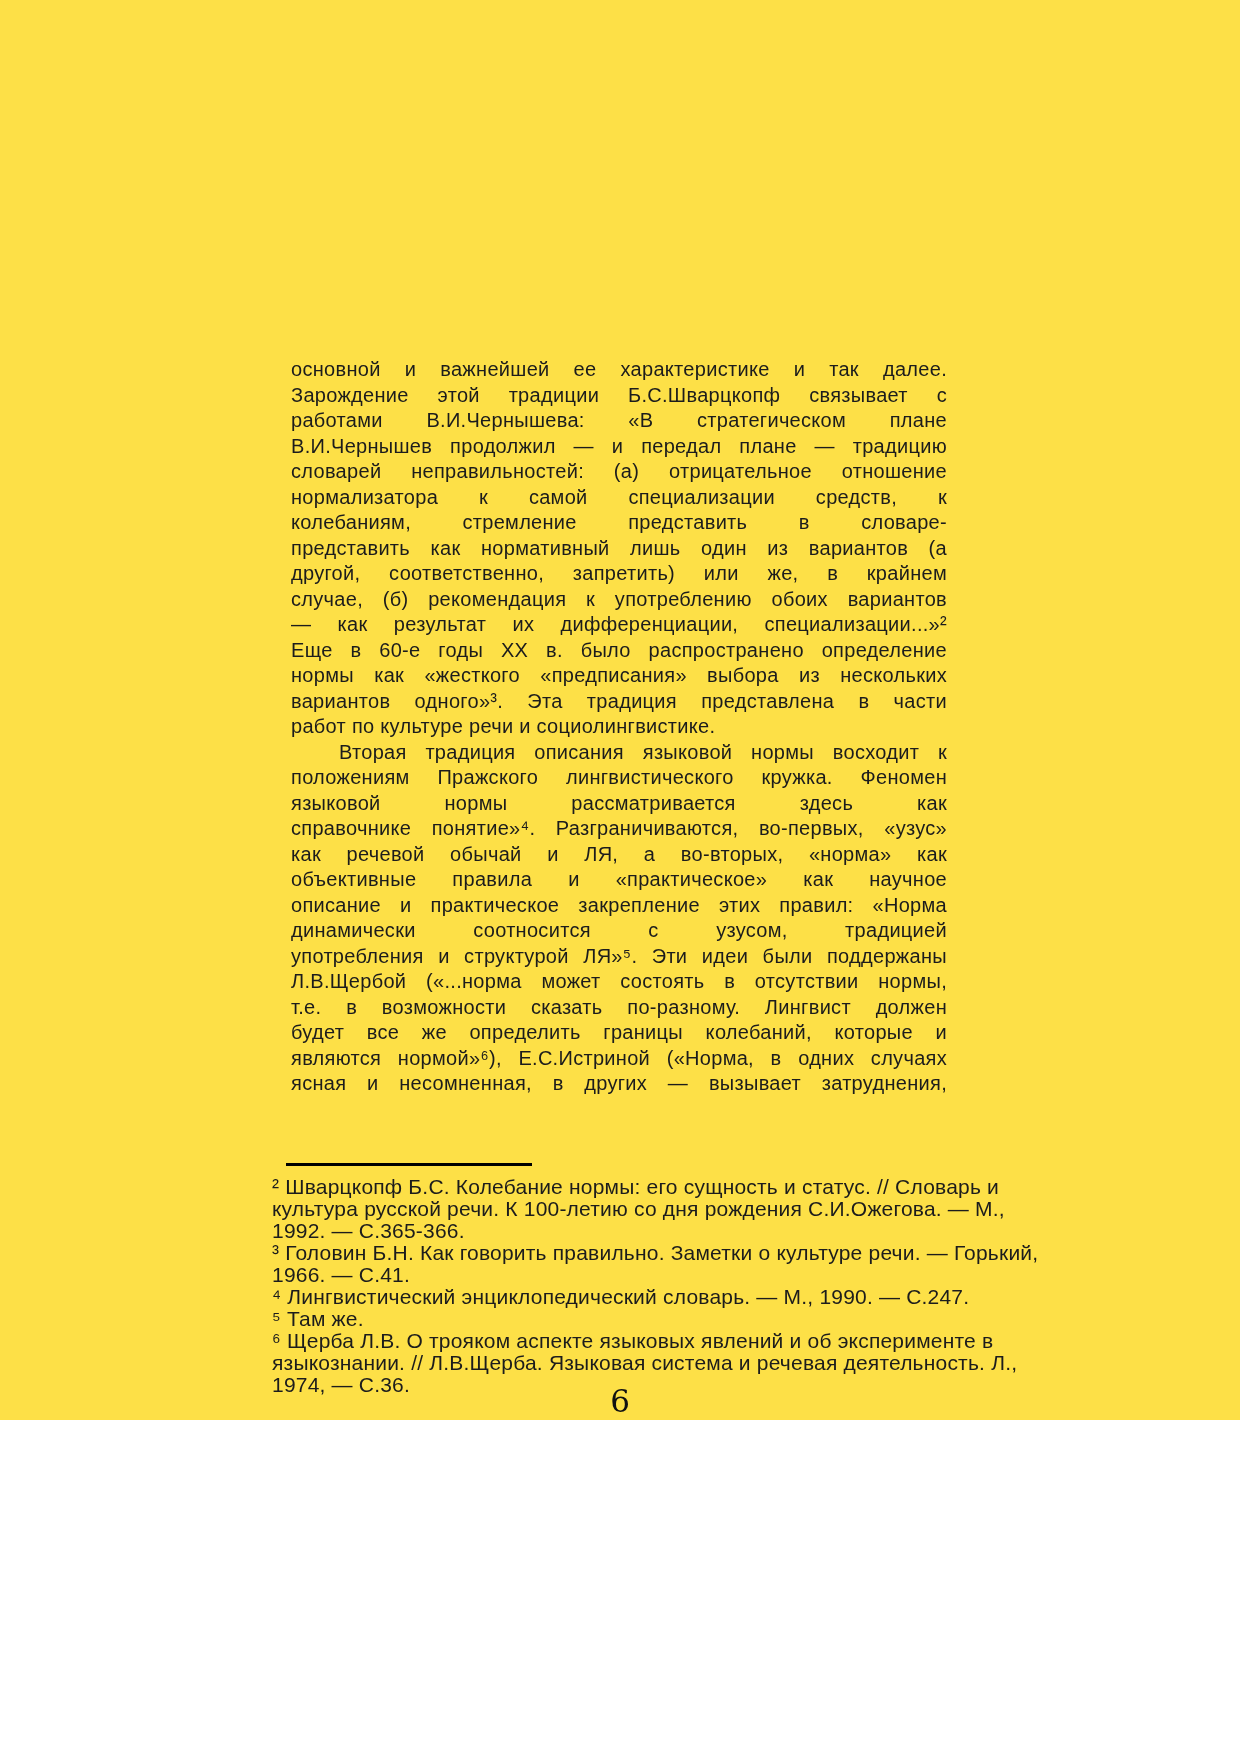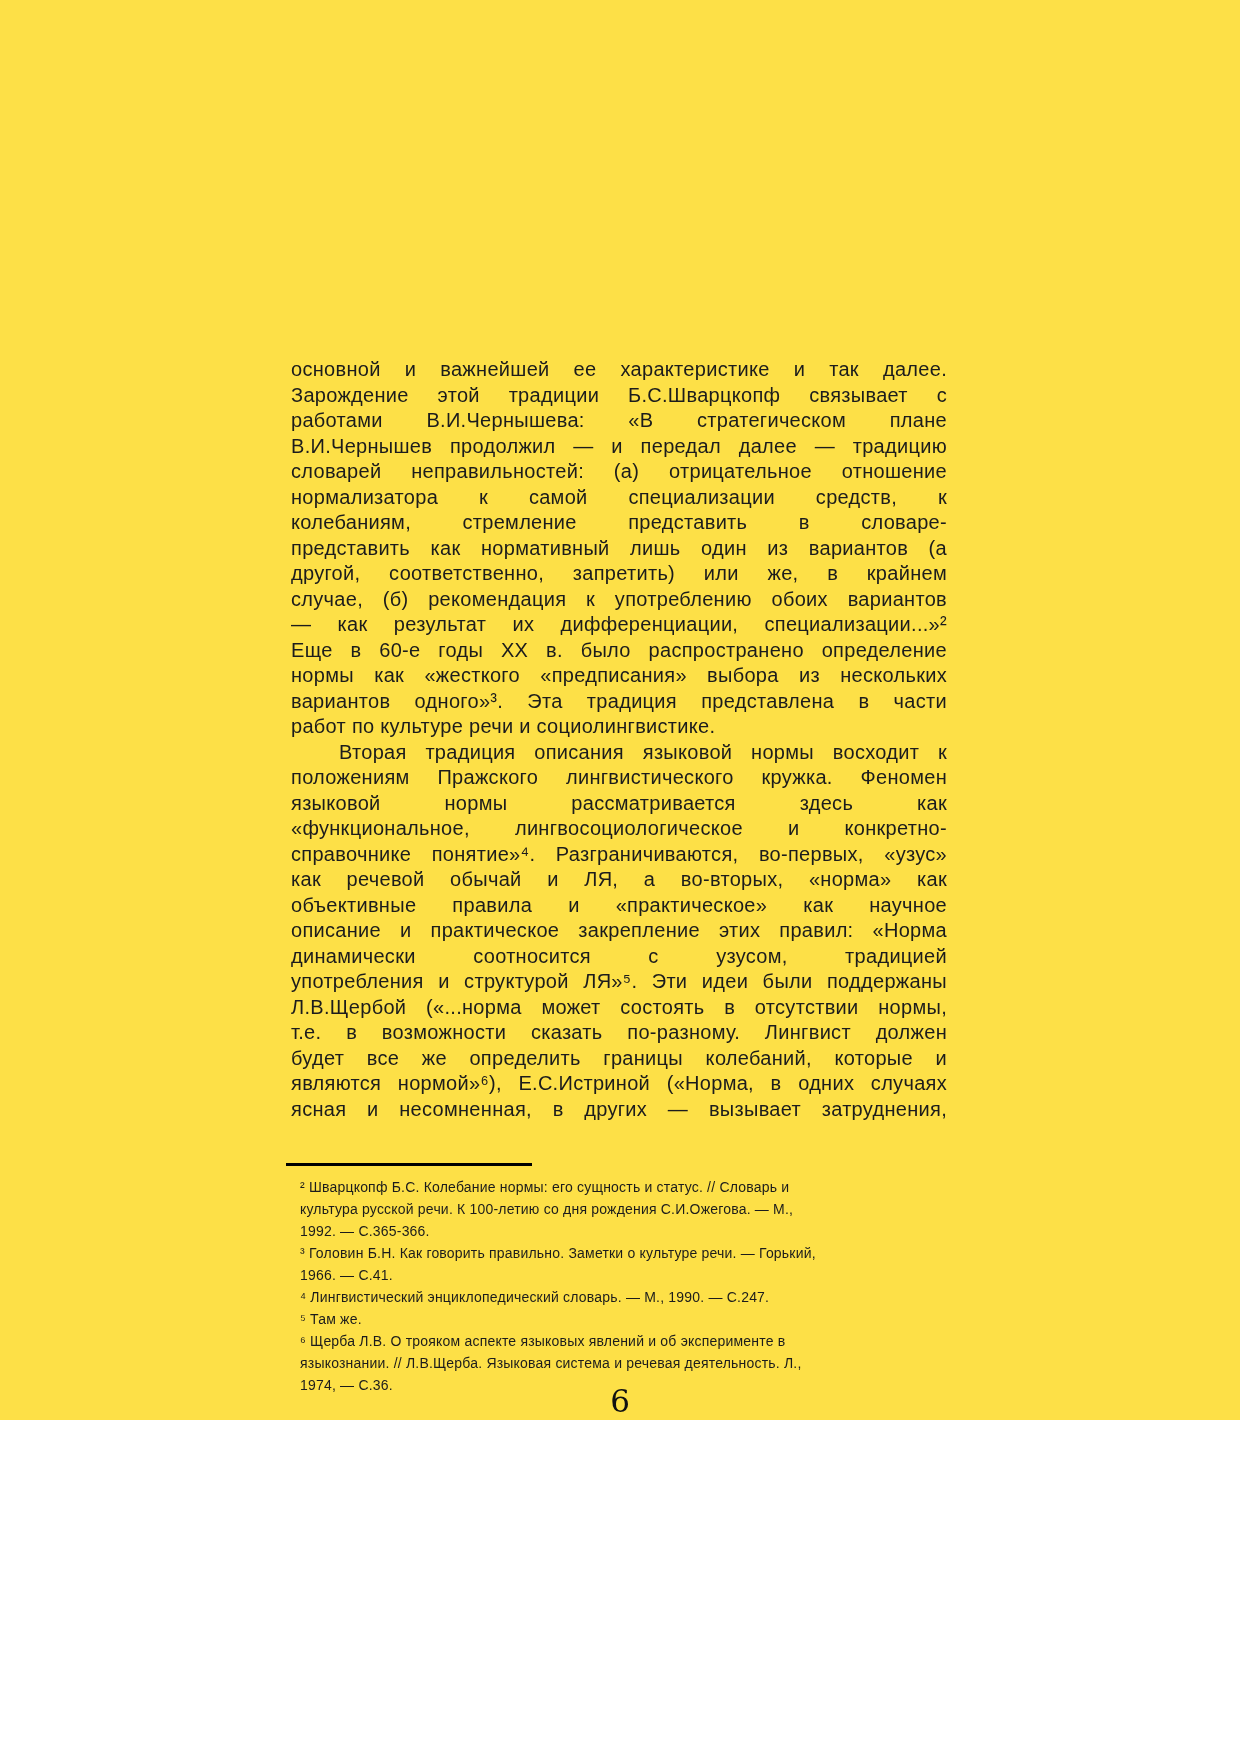--- a/index.html
+++ b/index.html
@@ -41,24 +41,24 @@
   .footnote-rule {
     position: absolute;
     left: 286px;
     top: 1163px;
     width: 246px;
     height: 3px;
     background: #000000;
   }
   .footnotes {
     position: absolute;
-    left: 300px;
+    left: 272px;
     top: 1176px;
     width: 662px;
-    font-size: 14px;
+    font-size: 21px;
     line-height: 22px;
     letter-spacing: 0.2px;
   }
   .fn-line {
     text-align: left;
     white-space: nowrap;
   }
   .page-number {
     position: absolute;
     left: 0;
@@ -72,36 +72,35 @@
 </style>
 </head>
 <body>
 
 <div class="page">
 
   <section class="body-text">
       <div class="line">основной и важнейшей ее характеристике и так далее.</div>
       <div class="line">Зарождение этой традиции Б.С.Шварцкопф связывает с</div>
       <div class="line">работами В.И.Чернышева: «В стратегическом плане</div>
-      <div class="line">В.И.Чернышев продолжил — и передал далее — традицию</div>
+      <div class="line">В.И.Чернышев продолжил — и передал плане — традицию</div>
       <div class="line">словарей неправильностей: (а) отрицательное отношение</div>
       <div class="line">нормализатора к самой специализации средств, к</div>
       <div class="line">колебаниям, стремление представить в словаре-</div>
       <div class="line">представить как нормативный лишь один из вариантов (а</div>
       <div class="line">другой, соответственно, запретить) или же, в крайнем</div>
       <div class="line">случае, (б) рекомендация к употреблению обоих вариантов</div>
       <div class="line">— как результат их дифференциации, специализации...»²</div>
       <div class="line">Еще в 60-е годы XX в. было распространено определение</div>
       <div class="line">нормы как «жесткого «предписания» выбора из нескольких</div>
       <div class="line">вариантов одного»³. Эта традиция представлена в части</div>
       <div class="line left">работ по культуре речи и социолингвистике.</div>
       <div class="line indent">Вторая традиция описания языковой нормы восходит к</div>
       <div class="line">положениям Пражского лингвистического кружка. Феномен</div>
       <div class="line">языковой нормы рассматривается здесь как</div>
-      <div class="line">«функциональное, лингвосоциологическое и конкретно-</div>
       <div class="line">справочнике понятие»⁴. Разграничиваются, во-первых, «узус»</div>
       <div class="line">как речевой обычай и ЛЯ, а во-вторых, «норма» как</div>
       <div class="line">объективные правила и «практическое» как научное</div>
       <div class="line">описание и практическое закрепление этих правил: «Норма</div>
       <div class="line">динамически соотносится с узусом, традицией</div>
       <div class="line">употребления и структурой ЛЯ»⁵. Эти идеи были поддержаны</div>
       <div class="line">Л.В.Щербой («...норма может состоять в отсутствии нормы,</div>
       <div class="line">т.е. в возможности сказать по-разному. Лингвист должен</div>
       <div class="line">будет все же определить границы колебаний, которые и</div>
       <div class="line">являются нормой»⁶), Е.С.Истриной («Норма, в одних случаях</div>

